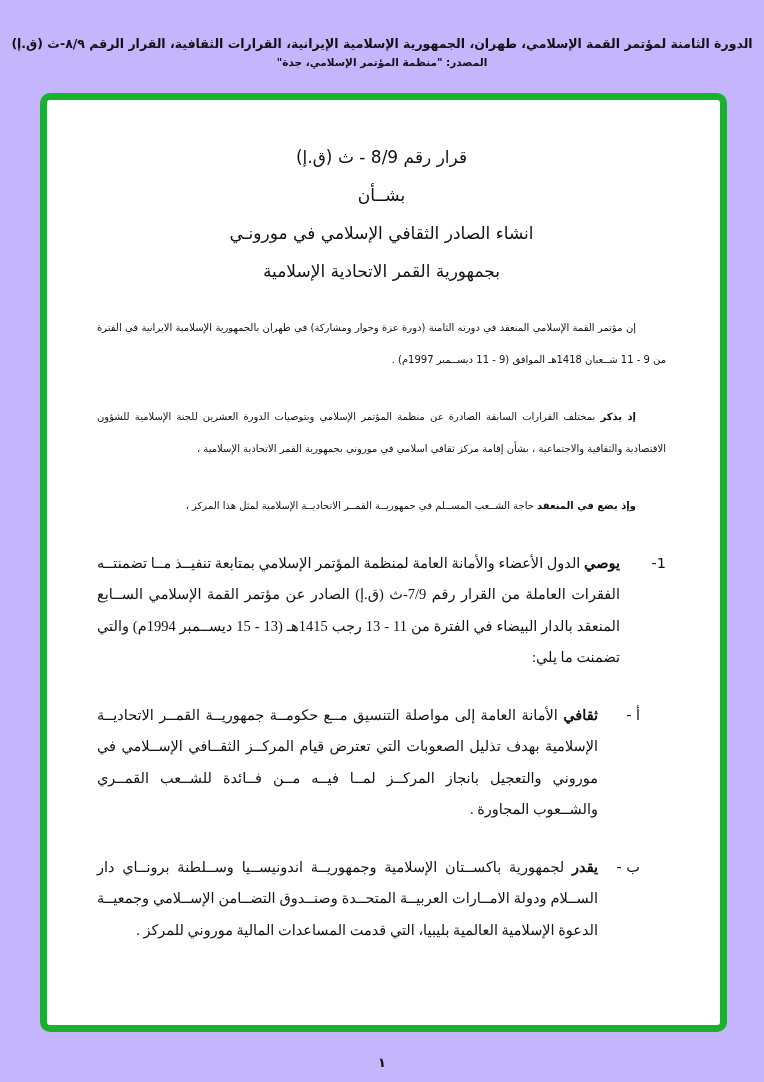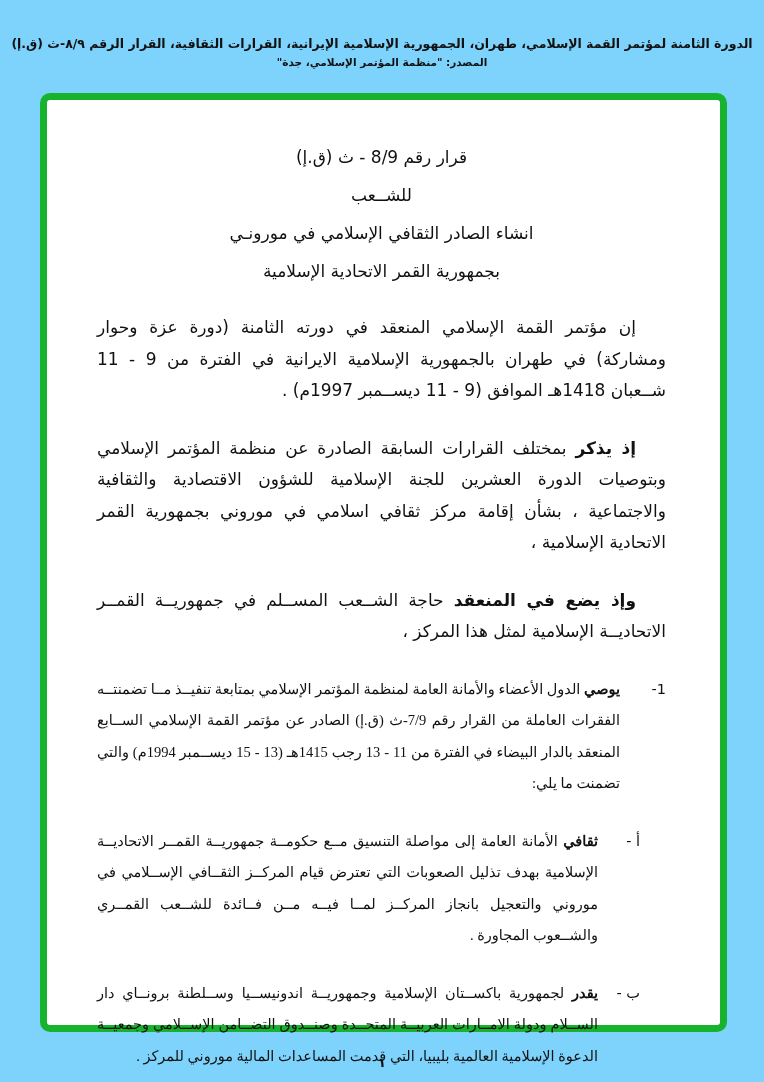--- a/index.html
+++ b/index.html
@@ -1,20 +1,20 @@
 <!DOCTYPE html>
 <html lang="ar"><head>
 <meta charset="utf-8">
 <style>
   html,body { margin:0; padding:0; background:#ffffff; }
   .page {
     position: relative;
     width: 764px;
     height: 1082px;
-    background: #7dd3fc;
+    background: #c4b5fd;
     font-family: "DejaVu Sans", sans-serif;
     color: #111111;
     overflow: hidden;
   }
 
   
   .top-header {
     position: absolute;
     top: 36px; left: 0; right: 0;
     direction: rtl;
@@ -52,21 +52,21 @@
 
   .title-block {
     text-align: center;
     font-weight: normal;
     font-size: 17px;
     line-height: 38px;
     margin-bottom: 22px;
   }
 
   .para {
-    font-size: 17px;
+    font-size: 10px;
     line-height: 31.5px;
     text-align: justify;
     text-indent: 30px;
     margin: 0 0 26px 0;
   }
   .para b, .item-text b { font-weight: bold; }
 
   .item {
     display: flex;
     margin-bottom: 26px;
@@ -101,21 +101,21 @@
   <div class="top-header">
     <div class="line1">الدورة الثامنة لمؤتمر القمة الإسلامي، طهران، الجمهورية الإسلامية الإيرانية، القرارات الثقافية، القرار الرقم ٨/٩-ث (ق.إ)</div>
     <div class="line2">المصدر:  "منظمة المؤتمر الإسلامي، جدة"</div>
   </div>
 
   <div class="frame" style="border-color: rgb(23, 179, 44);">
     <div class="content">
 
       <div class="title-block">
         <div>قرار رقم 8/9 - ث (ق.إ)</div>
-        <div>للشــعب</div>
+        <div>بشــأن</div>
         <div>انشاء الصادر الثقافي الإسلامي في مورونـي</div>
         <div>بجمهورية القمر الاتحادية الإسلامية</div>
       </div>
 
       <p class="para">إن مؤتمر القمة الإسلامي المنعقد في دورته الثامنة (دورة عزة وحوار ومشاركة) في طهران بالجمهورية الإسلامية الايرانية في الفترة من 9 - 11 شــعبان 1418هـ الموافق (9 - 11 ديســمبر 1997م) .</p>
 
       <p class="para"><b>إذ يذكر</b> <span>بمختلف القرارات السابقة الصادرة عن منظمة المؤتمر الإسلامي وبتوصيات الدورة العشرين للجنة الإسلامية للشؤون الاقتصادية والثقافية والاجتماعية ، بشأن إقامة مركز ثقافي اسلامي في موروني بجمهورية القمر الاتحادية الإسلامية ،</span></p>
 
       <p class="para"><b>وإذ يضع في المنعقد</b> <span>حاجة الشــعب المســلم في جمهوريــة القمــر الاتحاديــة الإسلامية لمثل هذا المركز ،</span></p>
 

